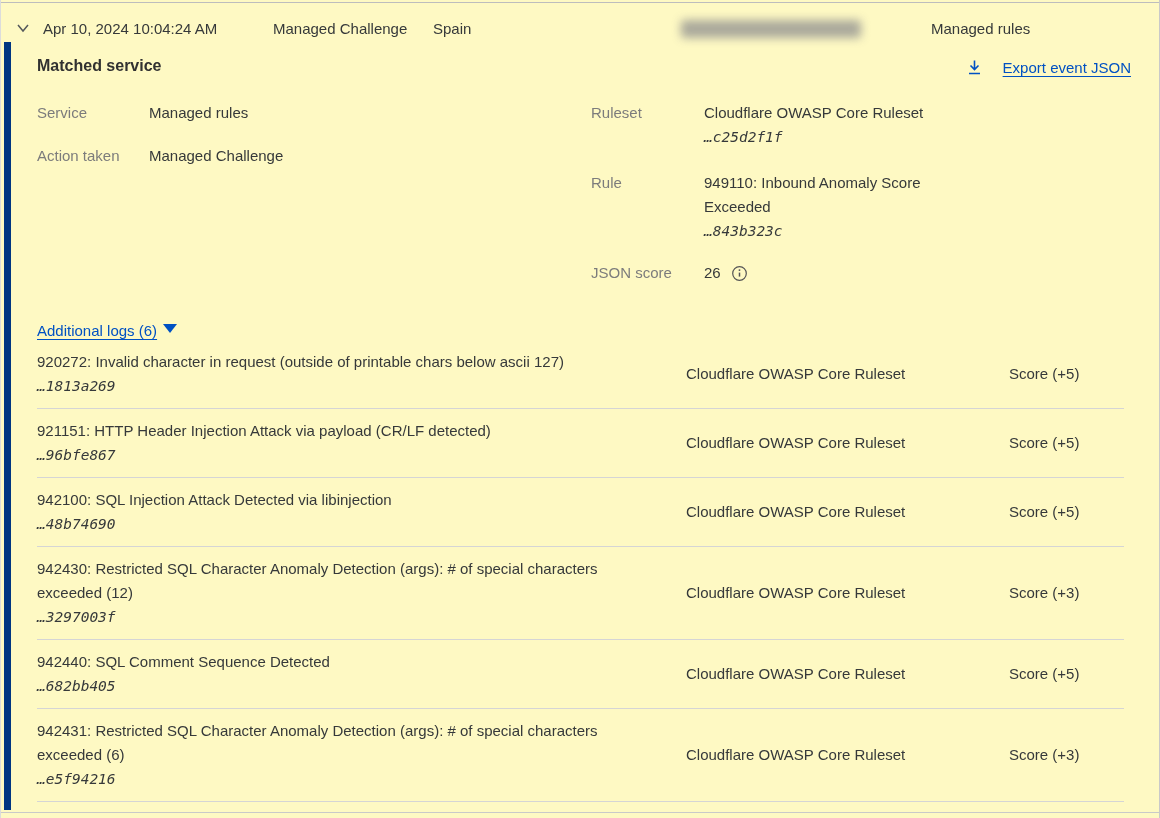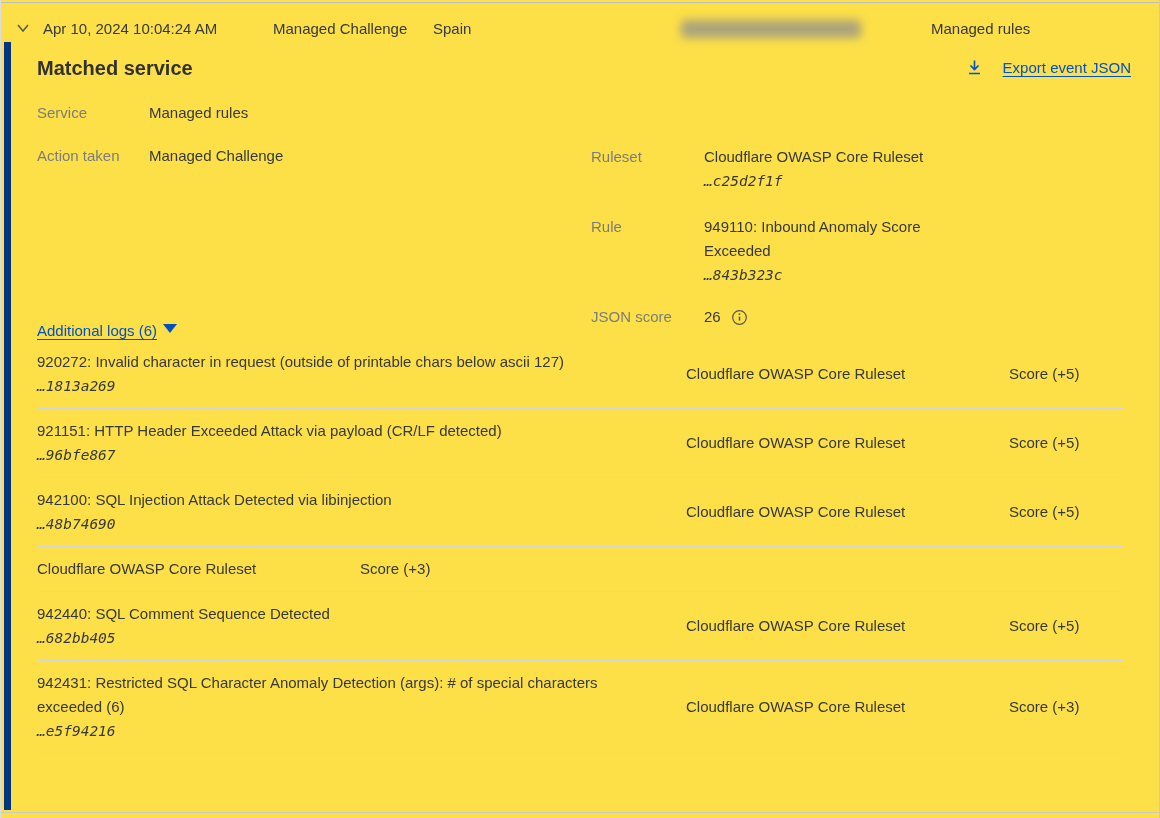--- a/index.html
+++ b/index.html
@@ -1,51 +1,51 @@
 <!DOCTYPE html>
 <html><head>
 <meta charset="utf-8">
 <style>
   * { box-sizing: border-box; }
   html,body { margin:0; padding:0; background:#fff; }
   body { font-family:"Liberation Sans", sans-serif; color:#36393a; }
   .page {
-    position:relative; width:1160px; height:818px; background:#fde047;
+    position:relative; width:1160px; height:818px; background:#fef9c3;
     border-left:1px solid #dcdcdc; border-right:1px solid #c9c9c9;
     overflow:hidden; font-size:15px;
   }
   .top-border { position:absolute; left:0; right:0; top:2px; height:1px; background:#bdbdbd; }
   .bottom-row-border { position:absolute; left:0; right:0; top:812px; height:1px; background:#c9c9c9; }
 
   
   .event-row { position:absolute; left:0; top:3px; width:100%; height:42px; cursor:pointer; }
   .event-row .cell { position:absolute; top:17px; white-space:nowrap; color:#36393a; }
   .chevron { position:absolute; left:13px; top:19px; }
   .ts       { left:42px; }
   .action   { left:272px; }
   .country  { left:432px; }
   .service  { left:930px; }
   .redacted { position:absolute; left:680px; top:17px; width:180px; height:18px;
               background:#8f8f8f; border-radius:3px; filter:blur(5px); opacity:.75; }
 
   
   .accent-bar { position:absolute; left:3px; top:42px; width:7px; height:768px; background:#003681; }
-  .panel-title { position:absolute; left:36px; top:57px; font-size:20px; font-weight:700; color:#313131; }
+  .panel-title { position:absolute; left:36px; top:57px; font-size:16px; font-weight:700; color:#313131; }
   .export-link { position:absolute; top:59px; right:28px; display:flex; align-items:center; gap:20px;
                  color:#0051c3; text-decoration:none; cursor:pointer; }
   .export-link .lbl { text-decoration:underline; text-underline-offset:3px; }
 
   .label { color:#7c7c7c; }
   .mono  { font-family:"DejaVu Sans Mono", monospace; font-size:14.5px; color:#36393a;font-style:italic; }
 
   .detail-left  { position:absolute; left:36px;  top:101px; }
   .detail-left .frow { display:flex; margin-bottom:19px; line-height:24px; }
   .detail-left .frow .label { width:112px; flex:0 0 112px; }
 
-  .detail-right { position:absolute; left:590px; top:101px;margin-top:44px; }
+  .detail-right { position:absolute; left:590px; top:101px; }
   .detail-right .frow { display:flex; line-height:24px; }
   .detail-right .frow .label { width:113px; flex:0 0 113px; }
   .detail-right .val-block { max-width:238px; }
   .frow.ruleset { margin-bottom:22px; }
   .frow.rule    { margin-bottom:18px; }
   .owasp-val { display:flex; align-items:center; gap:10px;justify-content:center; }
 
   .additional-logs { position:absolute; left:36px; top:322px; color:#0051c3; text-decoration:none;
                      cursor:pointer; display:flex; align-items:flex-start; }
   .additional-logs .lbl { text-decoration:underline; text-underline-offset:3px; }
@@ -146,37 +146,41 @@
       <div class="log-desc-cell">
         <div class="log-desc">920272: Invalid character in request (outside of printable chars below ascii 127)</div>
         <div class="mono">…1813a269</div>
       </div>
       <div class="log-ruleset">Cloudflare OWASP Core Ruleset</div>
       <div class="log-score">Score (+5)</div>
     </div>
 
     <div class="log-row">
       <div class="log-desc-cell">
-        <div class="log-desc">921151: HTTP Header Exceeded Attack via payload (CR/LF detected)</div>
+        <div class="log-desc">921151: HTTP Header Injection Attack via payload (CR/LF detected)</div>
         <div class="mono">…96bfe867</div>
       </div>
       <div class="log-ruleset">Cloudflare OWASP Core Ruleset</div>
       <div class="log-score">Score (+5)</div>
     </div>
 
     <div class="log-row">
       <div class="log-desc-cell">
         <div class="log-desc">942100: SQL Injection Attack Detected via libinjection</div>
         <div class="mono">…48b74690</div>
       </div>
       <div class="log-ruleset">Cloudflare OWASP Core Ruleset</div>
       <div class="log-score">Score (+5)</div>
     </div>
 
     <div class="log-row">
+      <div class="log-desc-cell">
+        <div class="log-desc">942430: Restricted SQL Character Anomaly Detection (args): # of special characters exceeded (12)</div>
+        <div class="mono">…3297003f</div>
+      </div>
       <div class="log-ruleset">Cloudflare OWASP Core Ruleset</div>
       <div class="log-score">Score (+3)</div>
     </div>
 
     <div class="log-row">
       <div class="log-desc-cell">
         <div class="log-desc">942440: SQL Comment Sequence Detected</div>
         <div class="mono">…682bb405</div>
       </div>
       <div class="log-ruleset">Cloudflare OWASP Core Ruleset</div>

